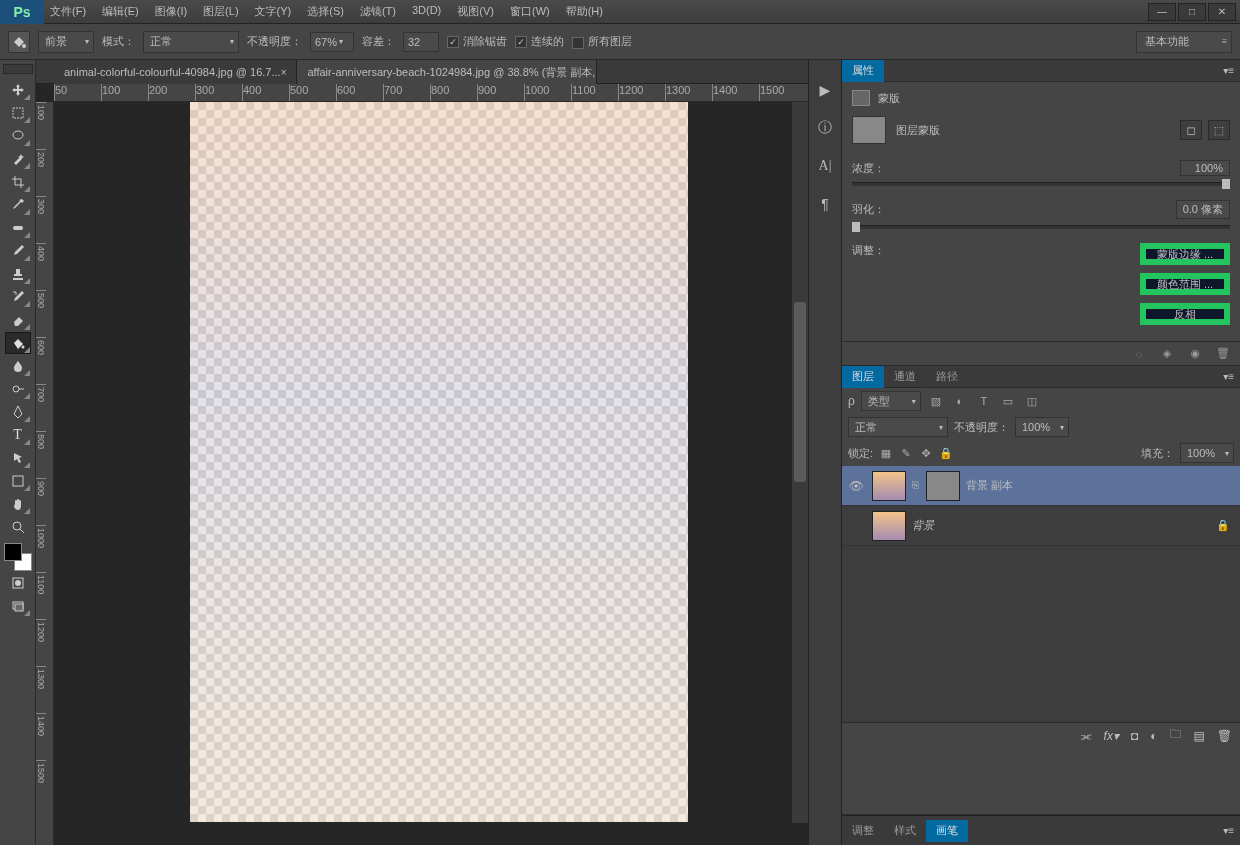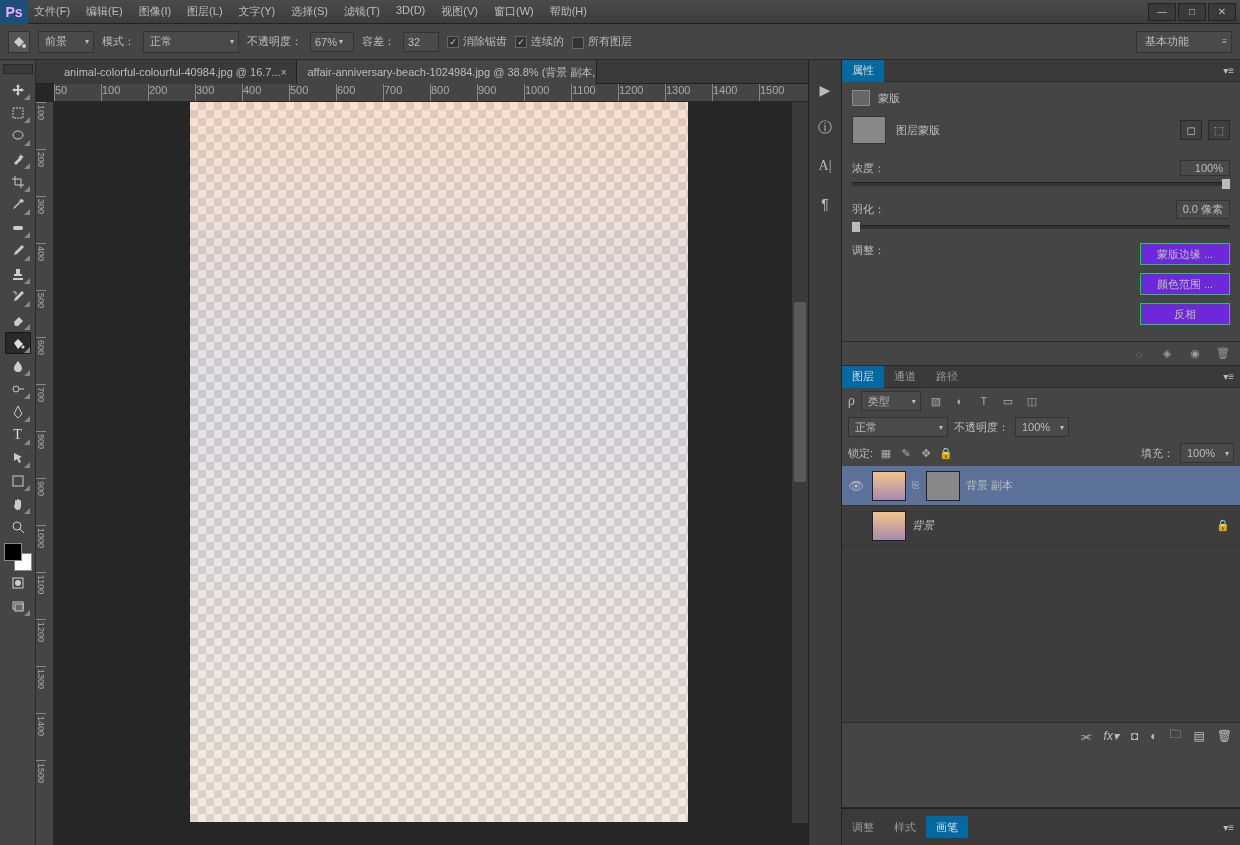--- a/index.html
+++ b/index.html
@@ -1,18 +1,18 @@
 <!DOCTYPE html>
 <html><head>
 <meta charset="utf-8">
 <style>
 *{margin:0;padding:0;box-sizing:border-box;font-family:"Microsoft YaHei",Tahoma,sans-serif;font-size:11px;color:#bdbdbd;user-select:none}
 body{background:#535353;width:1240px;height:845px;overflow:hidden}
 .titlebar{height:24px;background:linear-gradient(#4a4a4a,#3d3d3d);display:flex;align-items:center;border-bottom:1px solid #222}
-.ps-logo{width:28px;height:24px;background:#1c4f7a;color:#f0abfc;font-weight:bold;font-size:14px;display:flex;align-items:center;justify-content:center}
+.ps-logo{width:44px;height:24px;background:#1c4f7a;color:#86efac;font-weight:bold;font-size:14px;display:flex;align-items:center;justify-content:center}
 .menubar{display:flex;gap:4px;flex:1}
 .menubar span{padding:2px 6px;cursor:default}
 .winbtns{display:flex;margin-right:4px}
 .winbtn{width:28px;height:18px;background:#3a3a3a;border:1px solid #222;margin-left:2px;display:flex;align-items:center;justify-content:center;font-size:10px}
 .optbar{height:36px;background:#454545;border-bottom:1px solid #2a2a2a;display:flex;align-items:center;padding:0 8px;gap:8px}
 .tool-icon{width:22px;height:22px;background:#555;border:1px solid #333}
 .dropdown{height:22px;background:#4a4a4a;border:1px solid #333;display:flex;align-items:center;padding:0 6px;position:relative}
 .dropdown::after{content:"▾";position:absolute;right:4px;font-size:8px}
 .lbl{color:#bdbdbd}
 .numbox{width:44px;height:20px;background:#4a4a4a;border:1px solid #333;display:flex;align-items:center;padding:0 4px}
@@ -55,41 +55,41 @@
 .prop-ic{width:18px;height:16px;background:#666;border:1px solid #888}
 .mask-row{display:flex;align-items:center;gap:10px;margin-bottom:16px}
 .mask-thumb{width:34px;height:28px;background:#888;border:1px solid #333}
 .mask-btns{margin-left:auto;display:flex;gap:6px}
 .mbtn{width:22px;height:20px;background:#3f3f3f;border:1px solid #2a2a2a;display:flex;align-items:center;justify-content:center}
 .slider-row{display:flex;align-items:center;margin-bottom:6px}
 .slider-row .val{margin-left:auto;background:#4a4a4a;border:1px solid #333;padding:1px 6px;min-width:50px;text-align:right}
 .slider-track{height:4px;background:#333;border-top:1px solid #222;margin-bottom:14px;position:relative}
 .slider-thumb{position:absolute;top:-4px;width:8px;height:10px;background:#bbb}
 .adj-row{display:flex;margin-bottom:8px}
-.adj-btn{margin-left:auto;width:90px;height:22px;background:#6d28d9;border:1px solid #22c55e;display:flex;align-items:center;justify-content:center}
+.adj-btn{margin-left:auto;width:90px;height:22px;background:#0f172a;border:6px solid #22c55e;display:flex;align-items:center;justify-content:center}
 .prop-footer{height:24px;border-top:1px solid #2a2a2a;display:flex;align-items:center;justify-content:flex-end;gap:10px;padding:0 8px}
 .prop-footer span{width:18px;text-align:center;color:#999}
 .layers-body{display:flex;flex-direction:column;height:360px}
 .lrow{display:flex;align-items:center;gap:6px;padding:3px 6px}
 .lselect{height:20px;background:#4a4a4a;border:1px solid #333;padding:0 6px;display:flex;align-items:center;position:relative}
 .lselect::after{content:"▾";position:absolute;right:4px;font-size:8px}
 .filter-ic{width:18px;height:16px;display:flex;align-items:center;justify-content:center;color:#aaa}
 .layer-list{flex:1;background:#3d3d3d;overflow:auto}
 .layer{height:40px;display:flex;align-items:center;border-bottom:1px solid #333;padding:0 4px;gap:6px}
 .layer.sel{background:#5c729a}
 .vis{width:20px;text-align:center;font-size:12px}
 .lthumb{width:34px;height:30px;background:linear-gradient(180deg,#f4c48a,#a58bb0);border:1px solid #222}
 .lmask{width:34px;height:30px;background:#888;border:1px solid #222}
 .link{width:8px;font-size:9px;color:#ccc}
 .lname{font-size:11px}
 .lname.italic{font-style:italic}
 .lock{margin-left:auto;margin-right:6px;font-size:11px;color:#aaa}
 .layer-footer{height:26px;border-top:1px solid #2a2a2a;display:flex;align-items:center;justify-content:flex-end;gap:12px;padding:0 8px;color:#999}
 .layer-footer span{font-size:12px}
-.bottom-tabs{height:37px;background:#3a3a3a;display:flex;align-items:center;border-top:1px solid #222}
+.bottom-tabs{height:30px;background:#3a3a3a;display:flex;align-items:center;border-top:1px solid #222}
 .lock-icons{display:flex;gap:6px;align-items:center}
 .lock-icons span{width:14px;text-align:center;color:#aaa}
 .scroll-v{position:absolute;right:0;top:0;bottom:22px;width:16px;background:#3a3a3a}
 .scroll-thumb{position:absolute;top:200px;width:12px;left:2px;height:180px;background:#5a5a5a;border-radius:2px}
 .tbarrow{font-size:8px;margin-left:2px}
 svg{display:block}
 </style>
 </head>
 <body>
 

